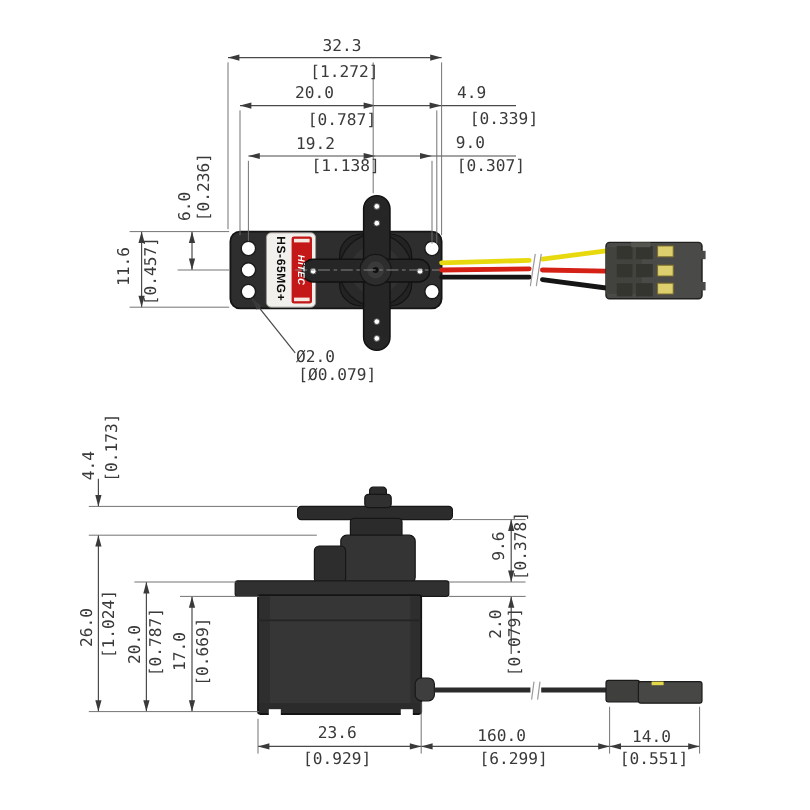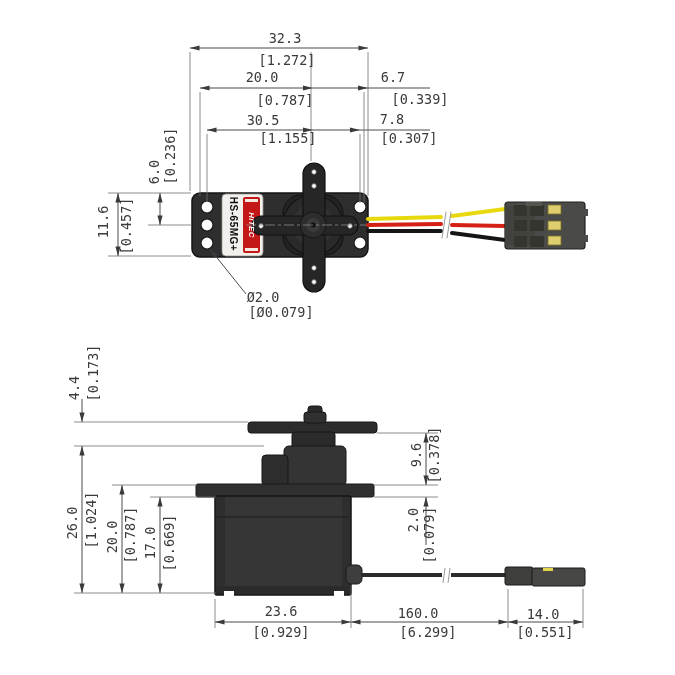--- a/index.html
+++ b/index.html
@@ -187,25 +187,25 @@
         <line x1="583" y1="589" x2="583" y2="628"></line>
       </g>
     </g>
   </g>
 </svg>
 
 <div class="d" style="left:285px;top:39px">32.3</div>
 <div class="d" style="left:287px;top:61px">[1.272]</div>
 <div class="d" style="left:262px;top:78px">20.0</div>
 <div class="d" style="left:285px;top:101px">[0.787]</div>
-<div class="d" style="left:393px;top:78px">6.7</div>
+<div class="d" style="left:393px;top:78px">4.9</div>
 <div class="d" style="left:420px;top:100px">[0.339]</div>
-<div class="d" style="left:263px;top:121px">30.5</div>
-<div class="d" style="left:288px;top:139px">[1.155]</div>
-<div class="d" style="left:392px;top:120px">7.8</div>
+<div class="d" style="left:263px;top:121px">19.2</div>
+<div class="d" style="left:288px;top:139px">[1.138]</div>
+<div class="d" style="left:392px;top:120px">9.0</div>
 <div class="d" style="left:409px;top:139px">[0.307]</div>
 <div class="d r" style="left:104px;top:222px">11.6</div>
 <div class="d r" style="left:127px;top:226px">[0.457]</div>
 <div class="d r" style="left:155px;top:172px">6.0</div>
 <div class="d r" style="left:171px;top:156px">[0.236]</div>
 <div class="d" style="left:263px;top:298px">Ø2.0</div>
 <div class="d" style="left:281px;top:313px">[Ø0.079]</div>
 
 <div class="model" style="left:233px;top:224px">HS-65MG+</div>
 <div class="brand" style="left:251px;top:225px">HiTEC</div>

